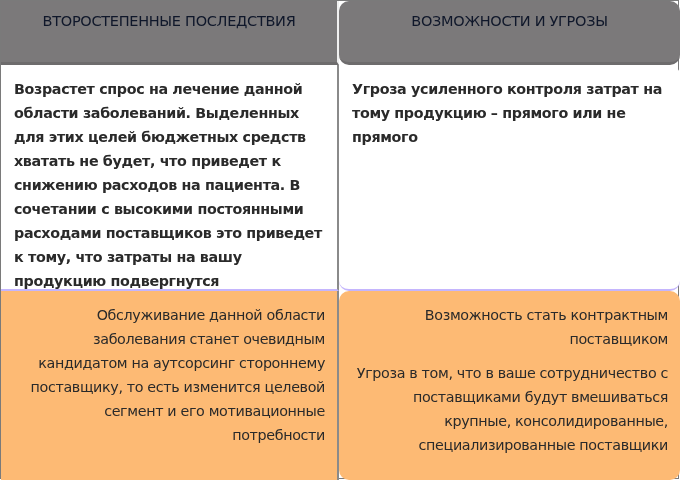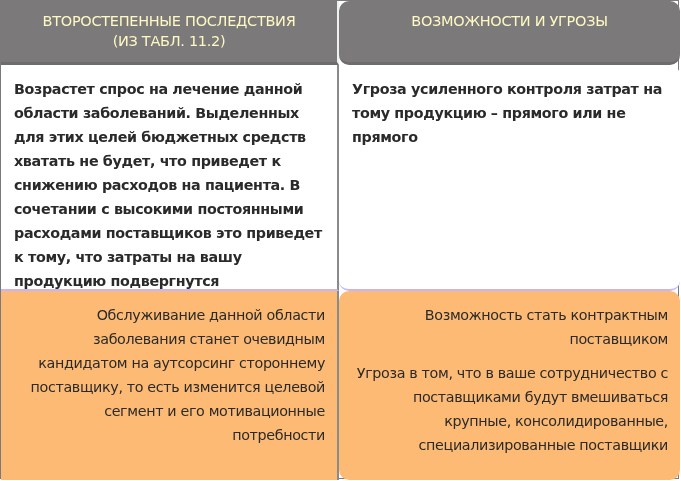--- a/index.html
+++ b/index.html
@@ -9,21 +9,21 @@
     border: 1px solid #7a7a7a;
     display: grid;
     grid-template-columns: 338px 341px;
     grid-template-rows: 64px 226px 189px;
     box-sizing: border-box;
   }
   .cell { box-sizing: border-box; border-right: 1px solid #7a7a7a; border-bottom: 1px solid #7a7a7a; }
   .cell.last-col { border-right: none; border-radius: 10px; }
   .cell.last-row { border-bottom: none; }
   .hdr {
-    background: #7b797a; color: #fef9c3;
+    background: #7b797a; color: #0f172a;
     font-size: 14.5px; letter-spacing: -0.3px;
     text-align: center; line-height: 20px; padding-top: 10px;
     border-bottom: 3px solid #6e6c6d;
   }
   .hdr.col1 { border-right: 2px solid #f0f0f0; }
   .body {
     font-size: 14.3px; color: #2a2a2a; line-height: 24px;
     letter-spacing: -0.35px; padding: 12px 12px 0 13px;
   }
   .row1 { background: #ffffff; }
@@ -31,21 +31,20 @@
   .para + .para { margin-top: 10px; }
   .col1.body { border-right: 2px solid #8a8a8a; }
   .row1.body { border-bottom: 2px solid #c4b5fd; font-weight: bold; }
 </style>
 </head>
 <body>
 
 <div class="table">
   <div class="cell hdr col1">
     <div>ВТОРОСТЕПЕННЫЕ ПОСЛЕДСТВИЯ</div>
-    <div>(ИЗ ТАБЛ. 11.2)</div>
   </div>
   <div class="cell hdr last-col">
     <div>ВОЗМОЖНОСТИ И УГРОЗЫ</div>
   </div>
 
   <div class="cell body row1 col1">
     <div class="para">Возрастет спрос на лечение данной области заболеваний. Выделенных для этих целей бюджетных средств хватать не будет, что приведет к снижению расходов на пациента. В сочетании с высокими постоянными расходами поставщиков это приведет к тому, что затраты на вашу продукцию подвергнутся тщательному контролю</div>
   </div>
   <div class="cell body row1 last-col">
     <div class="para">Угроза усиленного контроля затрат на тому продукцию – прямого или не прямого</div>

